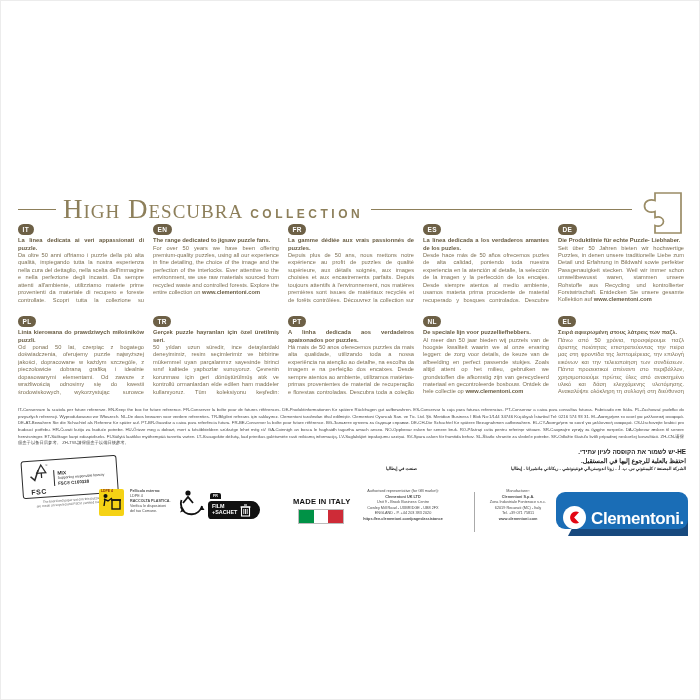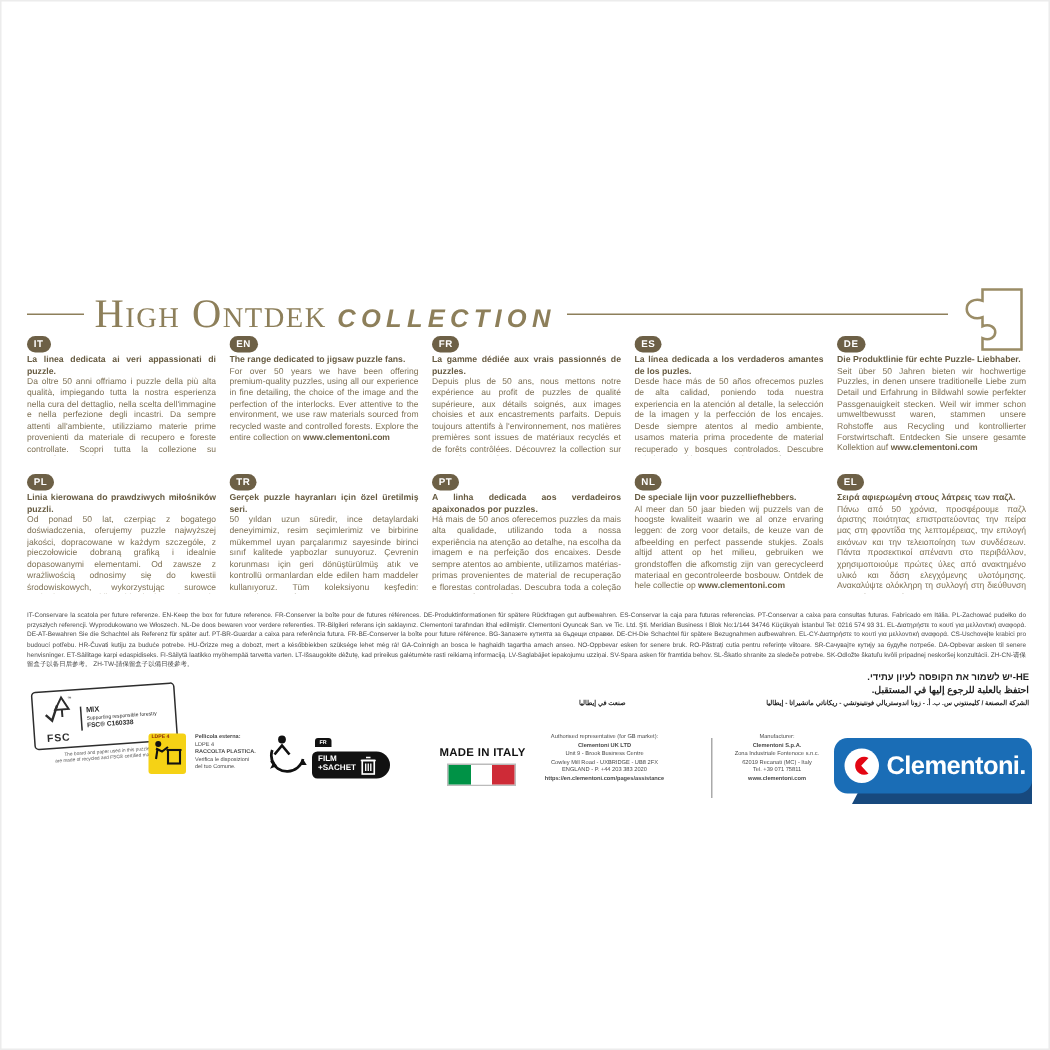--- a/index.html
+++ b/index.html
@@ -6,21 +6,21 @@
   #canvas{position:relative;width:700px;height:700px;background:#fff;overflow:hidden;
           font-family:"Liberation Sans",sans-serif;box-shadow:inset 0 0 0 1px #ececec;}
 
   
   .header{position:absolute;left:18px;top:184px;width:666px;height:50px;display:flex;align-items:center;}
   .rule{border-top:1.6px solid #8d7f5a;height:0;}
   .rule-left{width:38px;margin-right:7px;}
   .rule-right{flex:1;margin:0 8px;}
   .title{display:flex;align-items:baseline;gap:7px;color:#8d7f5a;white-space:nowrap;}
   .title-main{font-family:"Liberation Serif",serif;font-variant:small-caps;font-size:27px;letter-spacing:1px;}
-  .title-sub{font-size:17px;letter-spacing:3.5px;font-weight:600;font-style:italic;}
+  .title-sub{font-size:12px;letter-spacing:3.5px;font-weight:600;}
   .puzzle-svg{flex:0 0 auto;margin-top:8px;}
 
   
   .grid{position:absolute;left:18px;top:218px;width:666px;display:grid;
         grid-template-columns:repeat(5,1fr);column-gap:9px;row-gap:6px;}
   .lang-block{height:86px;overflow:hidden;}
   .badge{display:inline-block;background:#6d6046;color:#fff;font-size:6.5px;font-weight:bold;
          padding:2px 4.5px;border-radius:8px;letter-spacing:.4px;margin-bottom:2px;}
   .lang-text{margin:0;font-size:5.7px;line-height:1.3;color:#7d7054;text-align:justify;}
   .lead{display:block;color:#675b41;font-size:5.8px;}
@@ -69,34 +69,34 @@
   .gb-rep{position:absolute;left:336px;top:489px;width:134px;}
   .addr b{display:block;}
   .addr span{display:block;}
   .addr-divider{position:absolute;left:474px;top:492px;height:40px;border-left:1px solid #aaa;}
   .manufacturer{position:absolute;left:478px;top:489px;width:80px;}
 
   .clem-logo{position:absolute;left:556px;top:492px;width:132px;height:50px;}
   .clem-ribbon{position:absolute;left:12px;top:28px;right:0;height:16px;background:#17497e;
                clip-path:polygon(7% 0,100% 0,100% 100%,0 100%);}
   .clem-main{position:absolute;left:0;top:0;right:0;height:37px;background:#1a6db6;border-radius:9px;
-             display:flex;align-items:center;padding:0 7px;gap:5px;box-sizing:border-box;z-index:1;}
+             display:flex;align-items:flex-end;padding:0 7px;gap:5px;box-sizing:border-box;z-index:1;}
   .clem-circle{width:23px;height:23px;background:#fff;border-radius:50%;flex:0 0 auto;
                display:flex;align-items:center;justify-content:center;}
   .clem-word{color:#fff;font-weight:bold;font-size:17px;letter-spacing:-.4px;white-space:nowrap;}
 </style>
 </head>
 <body>
 
 <div id="canvas">
 
   <div class="header">
     <div class="rule rule-left"></div>
     <div class="title">
-      <span class="title-main">High Ontdek</span>
+      <span class="title-main">High Descubra</span>
       <span class="title-sub">COLLECTION</span>
     </div>
     <div class="rule rule-right"></div>
     <svg class="puzzle-svg" width="44" height="50" viewBox="0 0 44 50">
       <path d="M15 5 H41 V45 H15 V37.5 C20 39.5 23.5 36.5 23.5 33.5 C23.5 30.5 20 27.5 15 29.5 V23.5 C9.5 25.5 4.5 22.5 4.5 18 C4.5 13.5 9.5 10.5 15 12.5 Z" fill="none" stroke="#9a8c66" stroke-width="1.7"></path>
     </svg>
   </div>
 
   <div class="grid">
     <div class="lang-block">

